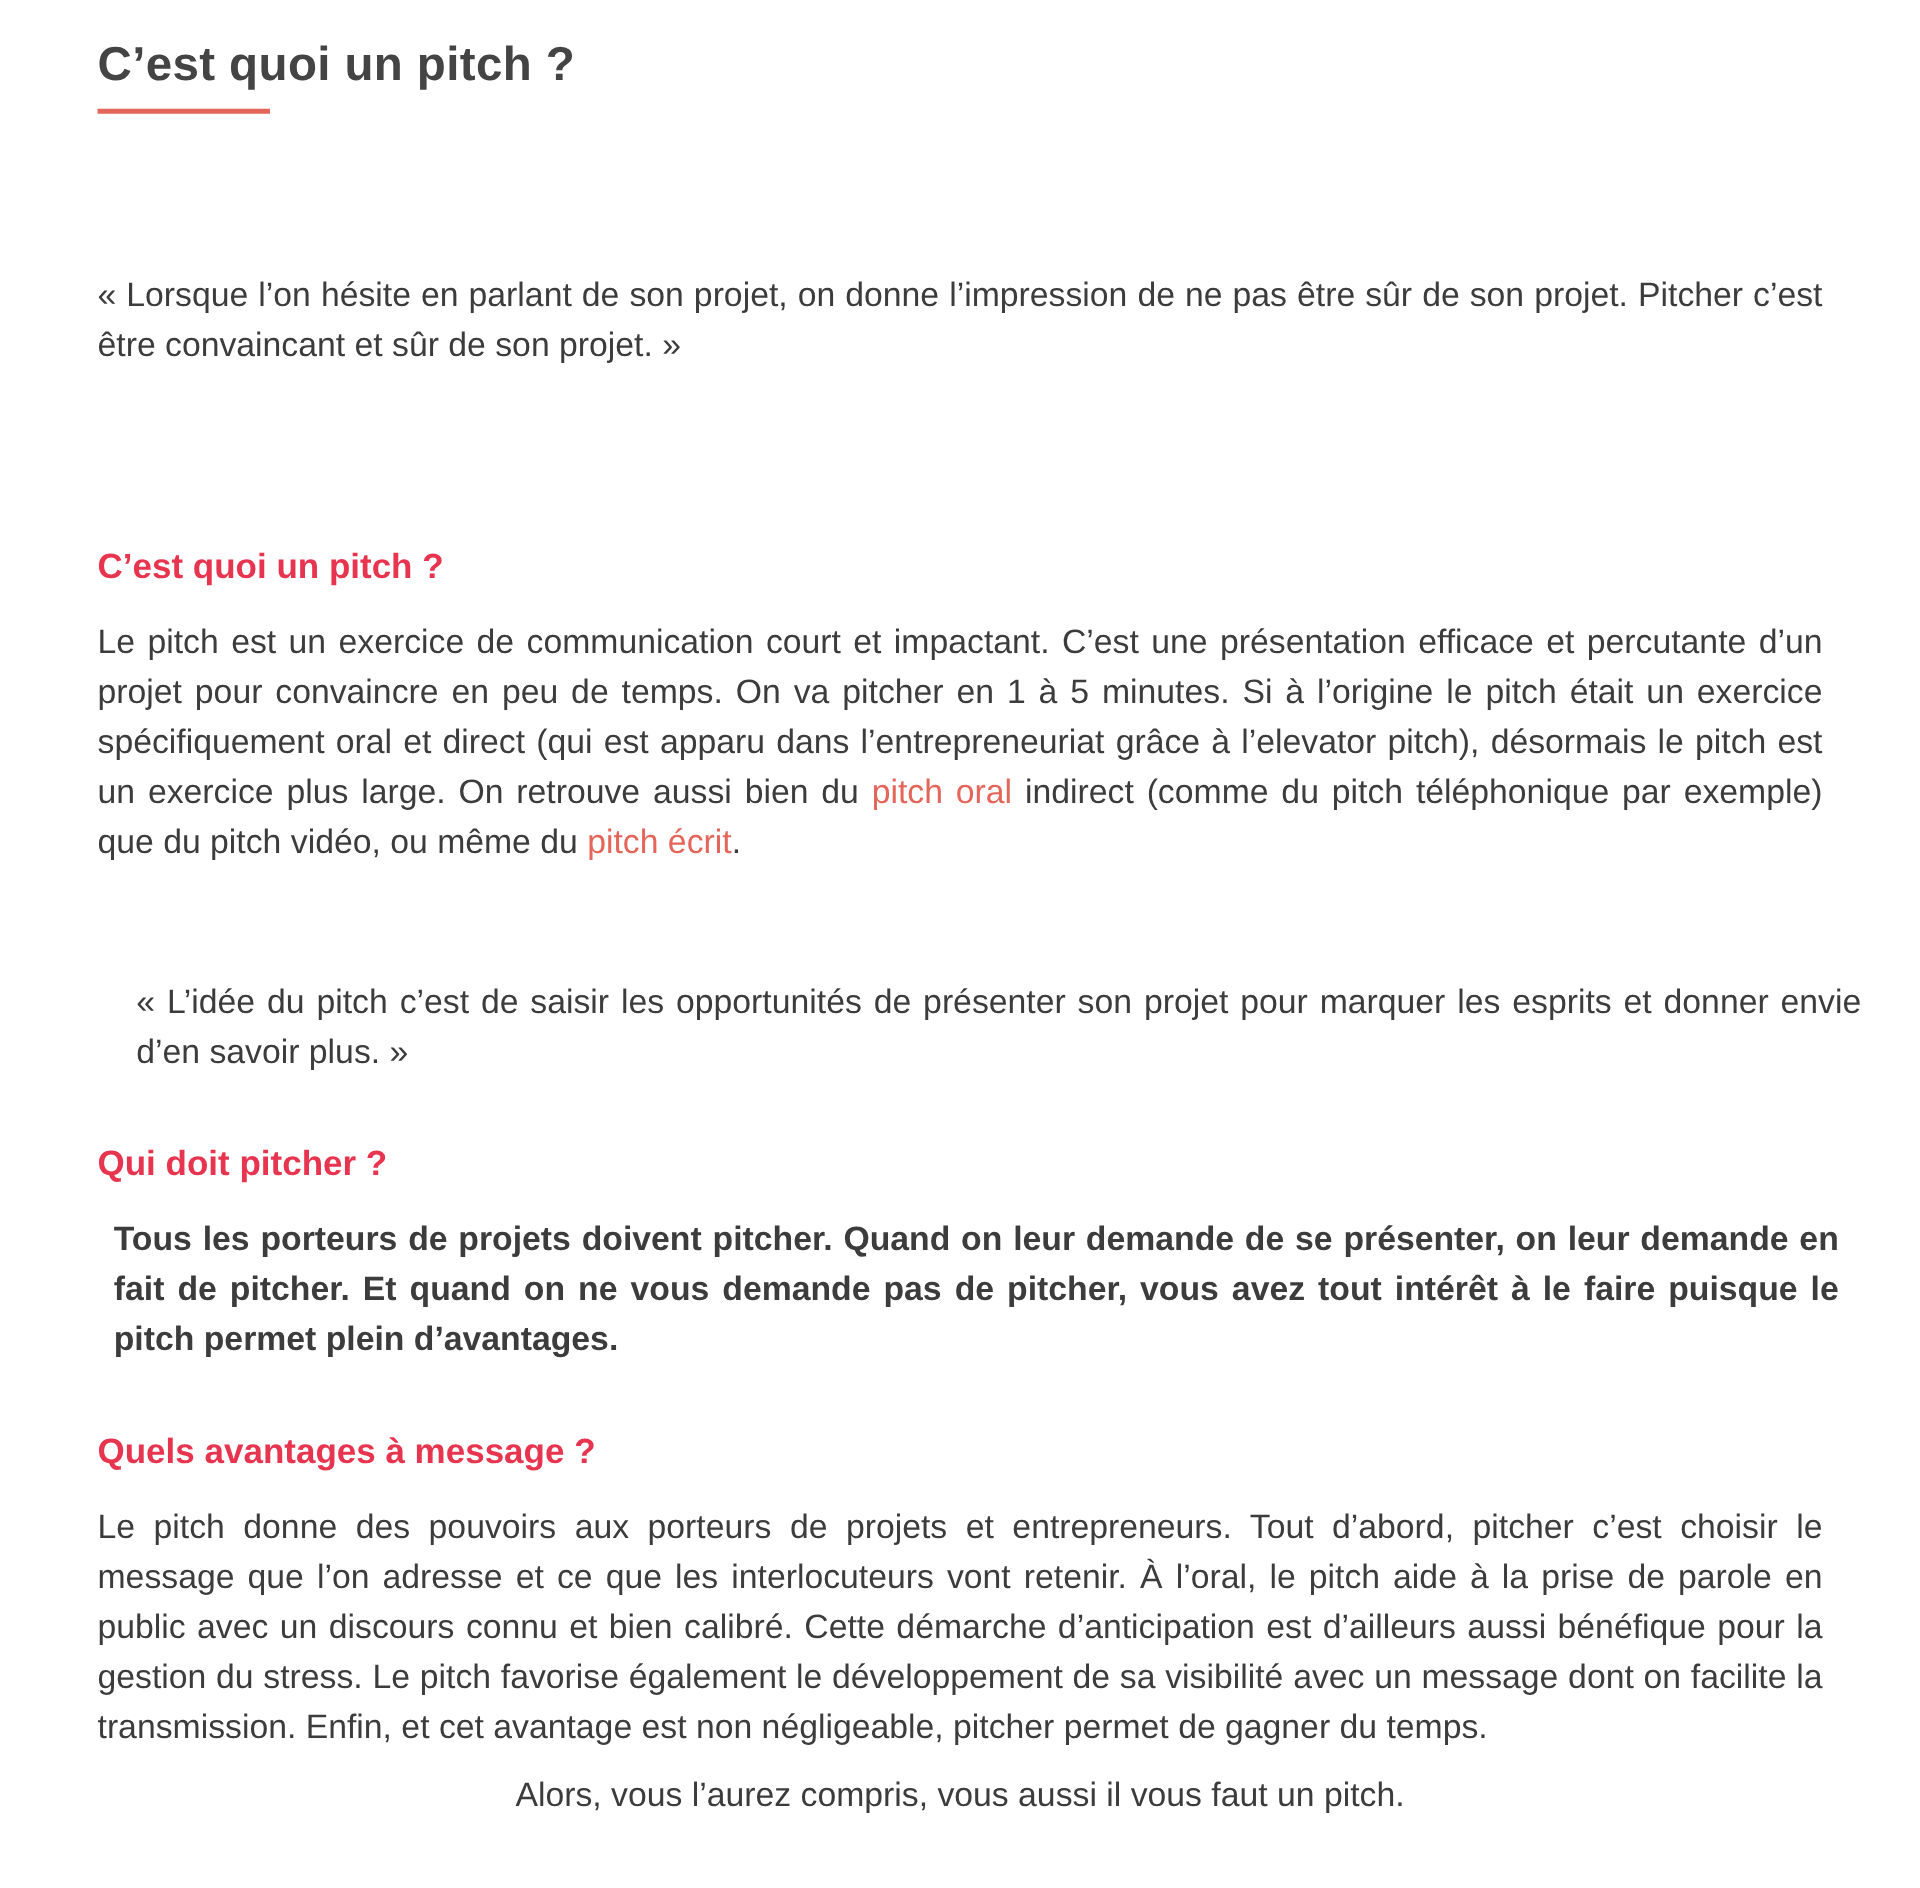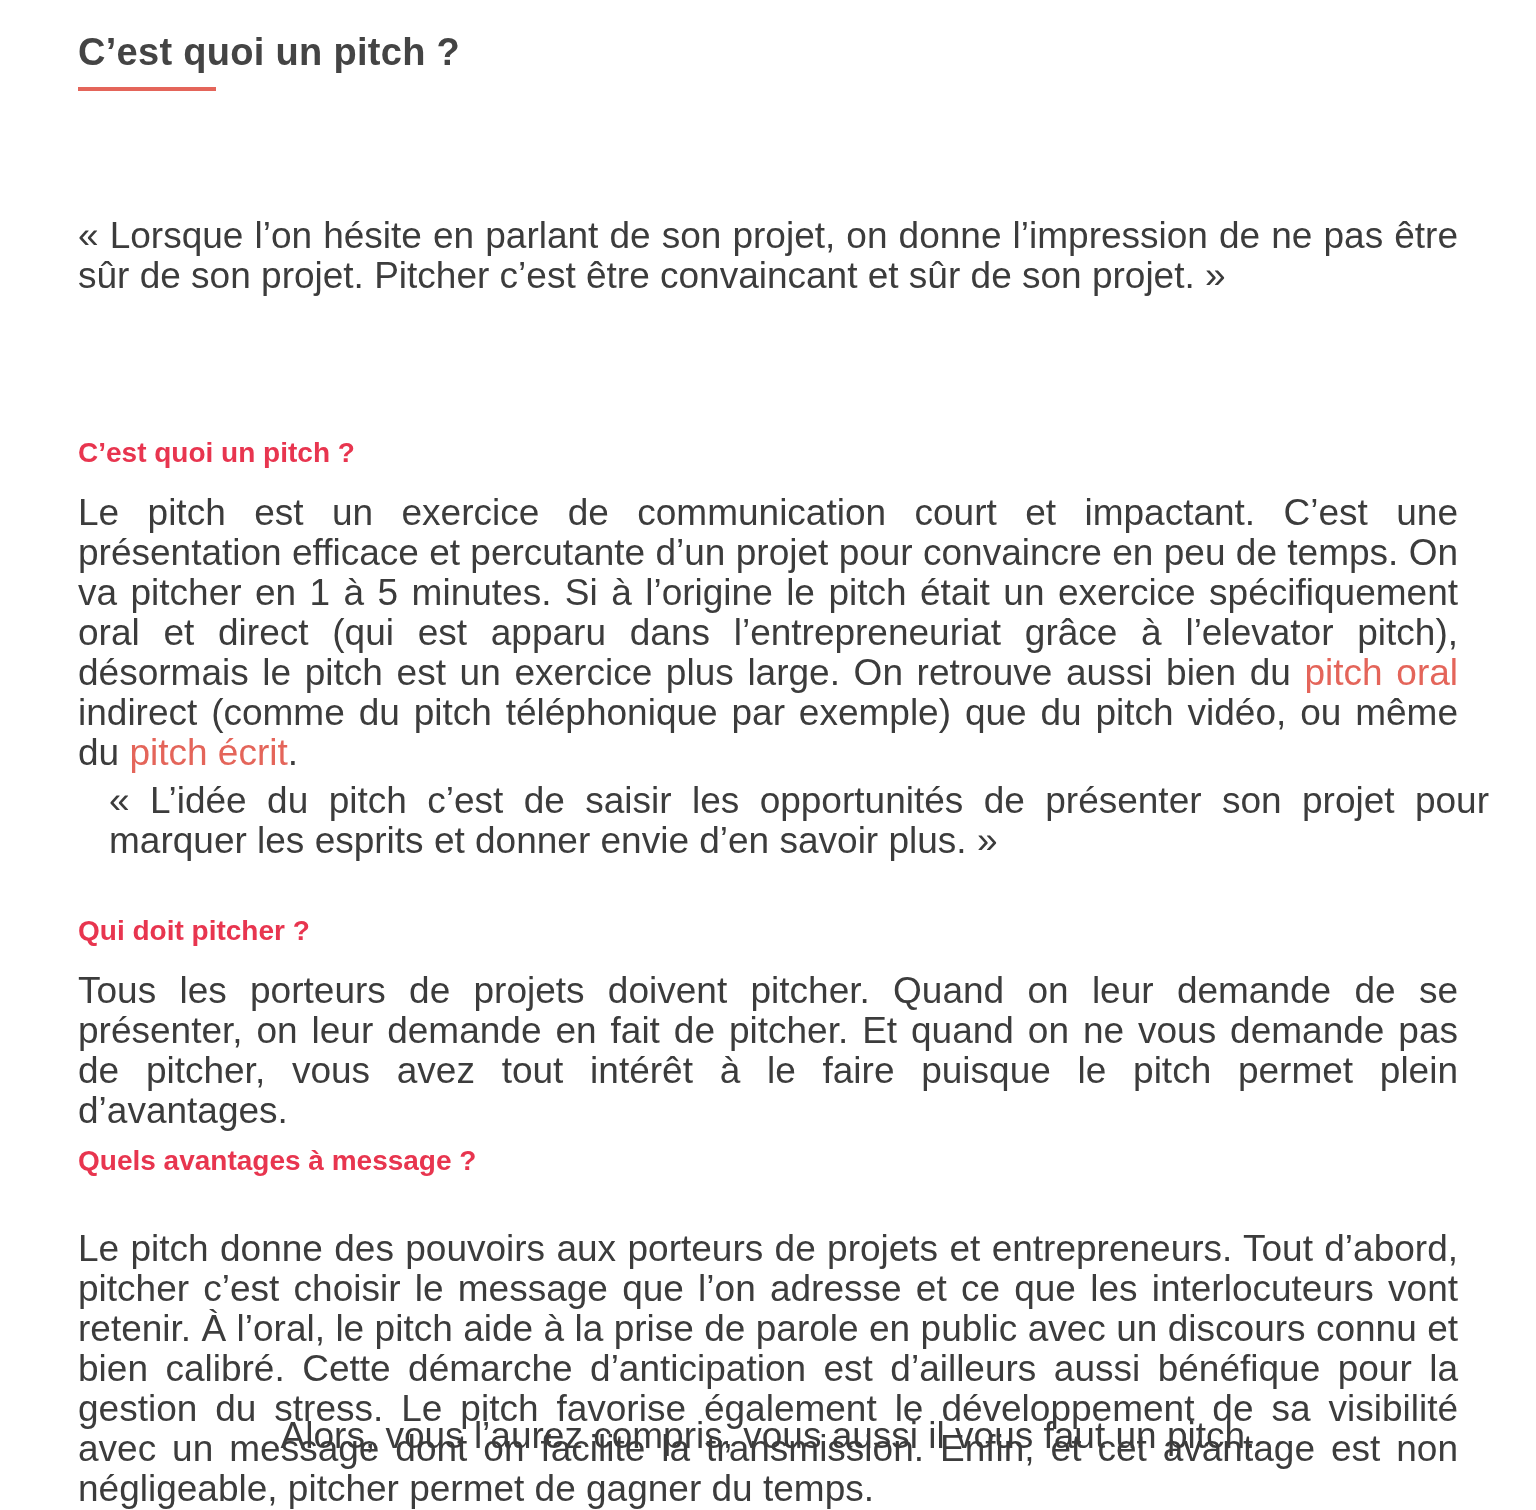--- a/index.html
+++ b/index.html
@@ -2,30 +2,30 @@
 <html><head>
 <meta charset="utf-8">
 <style>
   html, body { margin: 0; padding: 0; background: #ffffff; }
   body { width: 1536px; height: 1510px; position: relative; overflow: hidden;
          font-family: "Liberation Sans", "DejaVu Sans", sans-serif; color: #3c3c3c; }
   .page { position: absolute; left: 78px; top: 0; width: 1380px; }
   .title { position: absolute; left: 0; top: 28px; margin: 0; font-size: 38px; font-weight: bold;
            color: #444444; letter-spacing: 0.3px; line-height: 48px; white-space: nowrap; }
   .title-underline { position: absolute; left: 0; top: 87px; width: 138px; height: 4px; background: #e4655a; }
-  p { margin: 0; font-size: 37px; line-height: 40px; text-align: justify; }
+  p { margin: 0; font-size: 27px; line-height: 40px; text-align: justify; }
   .quote1 { position: absolute; left: 0; top: 216px; width: 1380px; }
   .h { position: absolute; left: 0; margin: 0; font-size: 28px; font-weight: bold; color: #e8354f; line-height: 40px; }
   .h1 { top: 433px; }
   .p1 { position: absolute; left: 0; top: 493px; width: 1380px; }
   .quote2 { position: absolute; left: 0; top: 781px; width: 1380px; margin-left: 31px; }
   .h2 { top: 911px; }
-  .p2 { position: absolute; left: 0; top: 971px; width: 1380px; }
+  .p2 { position: absolute; left: 13px; top: 971px; width: 1380px; font-weight: bold; }
   .h3 { top: 1141px; }
-  .p3 { position: absolute; left: 0; top: 1201px; width: 1380px; margin-top: 28px; }
+  .p3 { position: absolute; left: 0; top: 1201px; width: 1380px; }
   .p4 { position: absolute; left: 0; top: 1416px; width: 1380px; text-align: center; }
   a.link { color: #e4655a; text-decoration: none; margin-top: 32px; }
 </style>
 </head>
 <body>
 
 <div class="page">
   <h1 class="title">C’est quoi un pitch ?</h1>
   <div class="title-underline"></div>
 

